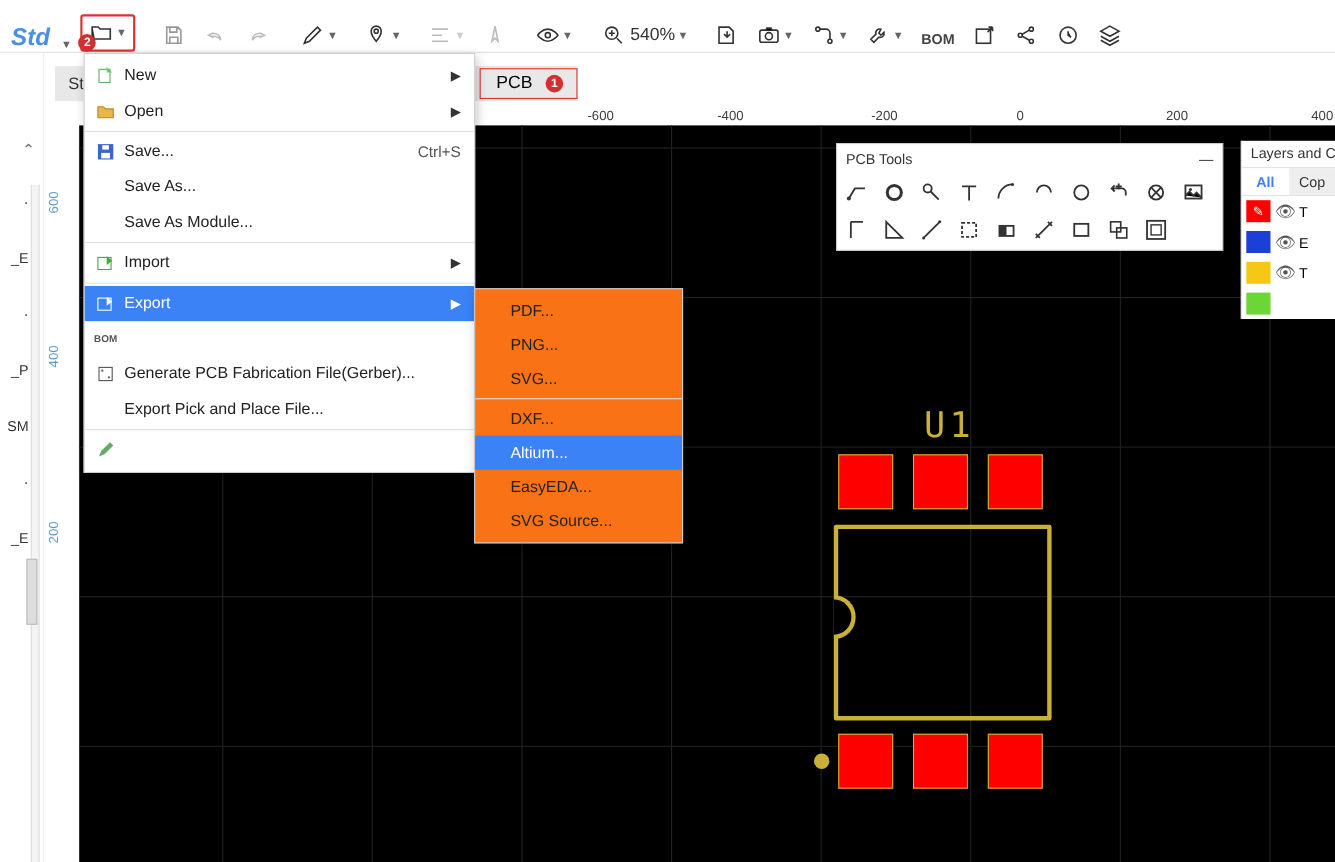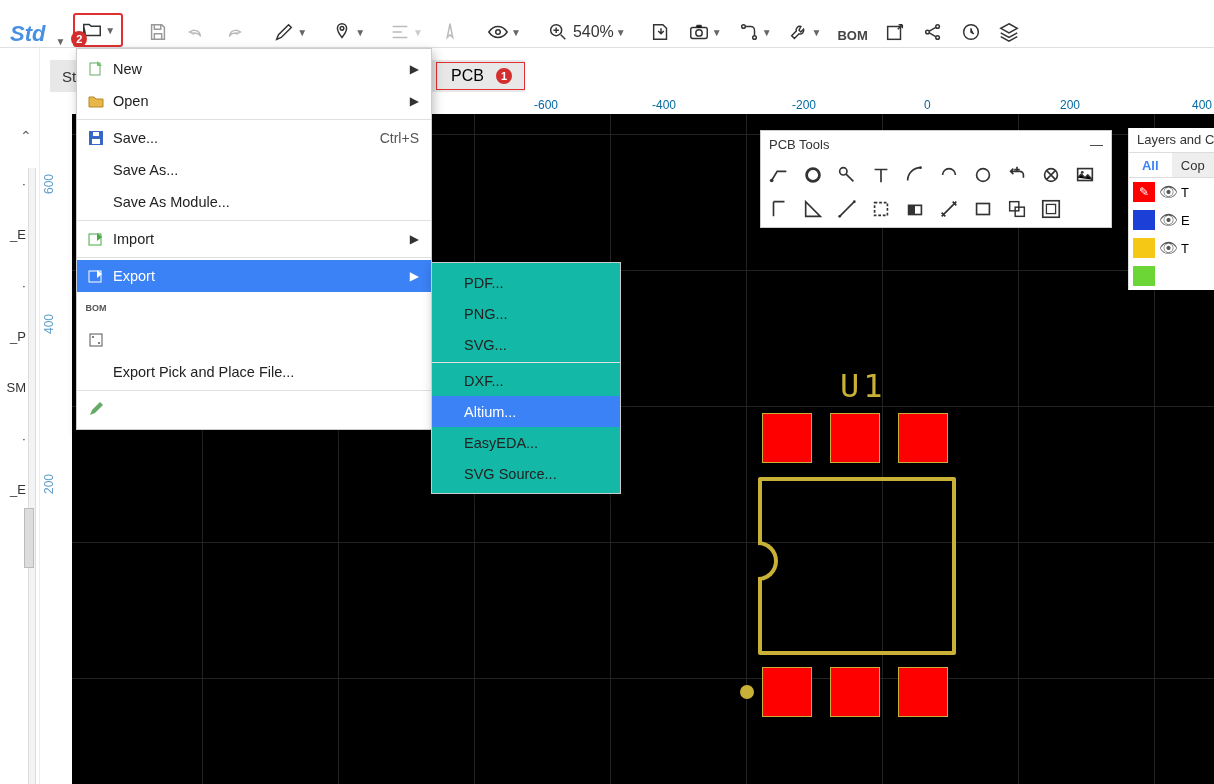--- a/index.html
+++ b/index.html
@@ -18,21 +18,21 @@
 
   
   .tab-header { position: absolute; left: 50px; top: 60px; height: 32px; display: flex; align-items: center; background: #e8e8e8; width: 475px; }
   .tab-header .tab { padding: 6px 20px 6px 12px; font-size: 15px; color: #333; display: flex; align-items: center; gap: 8px; background: #e8e8e8; }
   .tab-header .extra-tab { margin-left: auto; border: 1px solid #e03030; padding: 4px 40px 4px 14px; background: #e8e8e8; position: relative; }
   .badge-1 { right: 12px; top: 50%; transform: translateY(-50%); }
   .badge-2 { left: -4px; bottom: -2px; }
 
   
   .ruler-h { position: absolute; top: 96px; left: 72px; right: 0; height: 18px; background: #fff; color: #7aa; font-size: 11px; display: flex; }
-  .ruler-h span { position: absolute; top: 2px; font-size: 12px; color: #0369a1; }
+  .ruler-h span { position: absolute; top: 2px; font-size: 12px; color: #404040; }
   .ruler-v { position: absolute; top: 114px; left: 40px; width: 32px; bottom: 0; background: #fff; }
   .ruler-v span { position: absolute; left: 2px; font-size: 12px; color: #5f9dc8; writing-mode: vertical-rl; transform: rotate(180deg); }
 
   
   .left-sidebar { position: absolute; left: 0; top: 48px; width: 40px; bottom: 0; background: #fff; border-right: 1px solid #eee; }
   .left-sidebar .project-list { position: absolute; top: 110px; left: 0; width: 28px; font-size: 13px; color: #333; }
   .left-sidebar .project-list div { padding: 18px 2px; white-space: nowrap; text-align: right; overflow: hidden; }
   .left-sidebar .chevron { position: absolute; top: 80px; left: 20px; width: 16px; height: 16px; font-size: 14px; color: #666; }
   .left-sidebar .tiny-handle { position: absolute; left: 24px; top: 460px; width: 10px; height: 60px; background: #ddd; border: 1px solid #bbb; }
 
@@ -53,21 +53,21 @@
   .menu .menu-row { display: flex; align-items: center; height: 32px; padding: 0 12px 0 8px; font-size: 14.5px; color: #222; cursor: default; }
   .menu .menu-row .icon-slot { width: 22px; display: flex; justify-content: center; margin-right: 6px; }
   .menu .menu-row .label { flex: 1; }
   .menu .menu-row .accel { color: #555; font-size: 14px; }
   .menu .menu-row .sub-arrow { color: #333; font-size: 12px; }
   .menu .menu-row.hover { background: #3b82f6; color: #fff; }
   .menu .menu-row.hover .sub-arrow { color: #fff; }
   .menu .sep { height: 1px; background: #e0e0e0; margin: 2px 0; }
 
   
-  .submenu { position: absolute; left: 431px; top: 262px; width: 190px; background: #14b8a6; border: 1px solid #ccc; box-shadow: 2px 4px 10px rgba(0,0,0,.25); z-index: 101; padding: 4px 0; }
+  .submenu { position: absolute; left: 431px; top: 262px; width: 190px; background: #f97316; border: 1px solid #ccc; box-shadow: 2px 4px 10px rgba(0,0,0,.25); z-index: 101; padding: 4px 0; }
   .submenu .menu-row { display: flex; align-items: center; height: 31px; padding: 0 12px 0 32px; font-size: 14.5px; color: #222; cursor: default; }
   .submenu .menu-row.hover { background: #3b82f6; color: #fff; }
   .submenu .sep { height: 1px; background: #e0e0e0; margin: 2px 0; }
 
   
   .pcb-tools { position: absolute; top: 130px; left: 760px; width: 352px; background: #fff; border: 1px solid #ccc; box-shadow: 1px 2px 6px rgba(0,0,0,.2); z-index: 50; }
   .pcb-tools .panel-title { height: 26px; display: flex; align-items: center; justify-content: space-between; padding: 0 8px; font-size: 13px; color: #333; }
   .pcb-tools .tool-grid { display: flex; flex-wrap: wrap; padding: 6px; gap: 10px; }
   .pcb-tools .tool-grid .tool { width: 24px; height: 24px; display: flex; align-items: center; justify-content: center; }
   .pcb-tools .tool svg { width: 22px; height: 22px; }
@@ -359,20 +359,21 @@
       </span>
   </div>
   <div class="menu-row">
     <span class="icon-slot">
         <svg width="16" height="16">
           <rect x="2" y="2" width="12" height="12" fill="none" stroke="#555"></rect>
           <circle cx="5" cy="5" r="1" fill="#555"></circle>
           <circle cx="11" cy="11" r="1" fill="#555"></circle>
         </svg>
       </span>
+    <span class="label">Generate PCB Fabrication File(Gerber)...</span>
   </div>
   <div class="menu-row">
     <span class="icon-slot"></span>
     <span class="label">Export Pick and Place File...</span>
   </div>
   <div class="sep"></div>
   <div class="menu-row">
     <span class="icon-slot">
         <svg width="16" height="16">
           <path d="M2 14l2-5L12 1l3 3-8 8z" fill="#6a6"></path>

